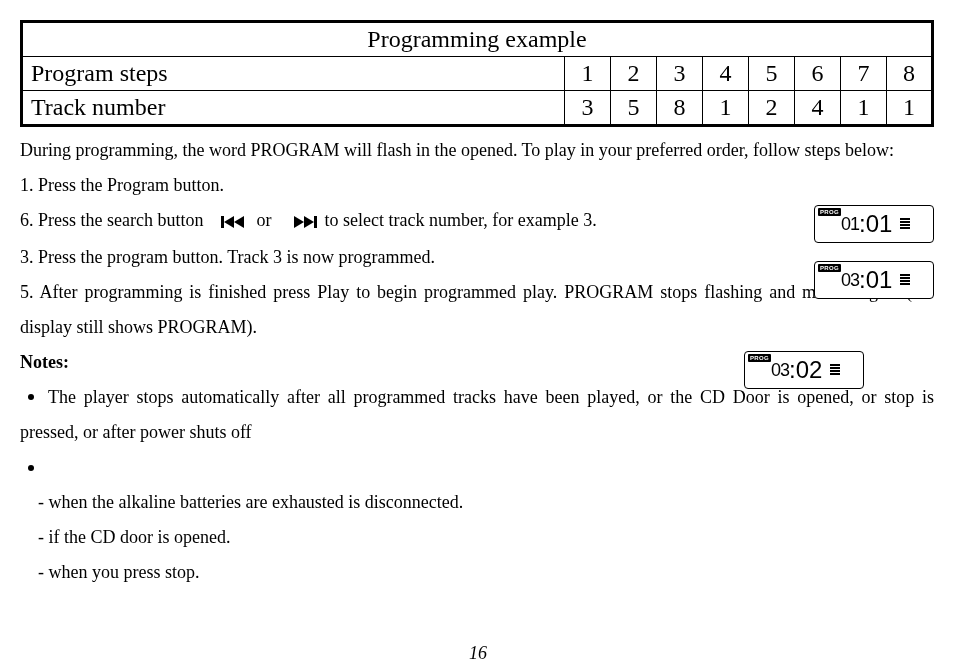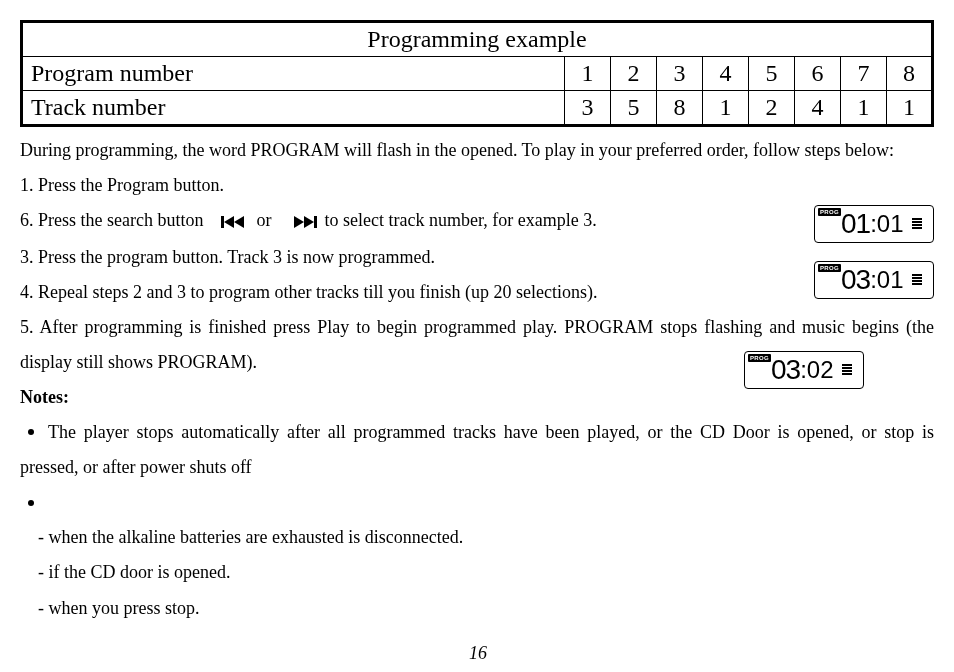--- a/index.html
+++ b/index.html
@@ -73,21 +73,21 @@
       font-size: 6px;
       font-weight: bold;
       background: #000;
       color: #fff;
       padding: 1px 2px;
       border-radius: 1px;
       letter-spacing: 0.3px;
     }
     .big-digits {
       font-family: Arial, "Helvetica Neue", sans-serif;
-      font-size: 28px;
+      font-size: 18px;
       font-weight: 400;
       margin-left: 22px;
       letter-spacing: -1px;
     }
     .small-digits {
       font-family: Arial, sans-serif;
       font-size: 24px;
       margin-right: 4px;
     }
     .lines-icon {
@@ -126,21 +126,21 @@
   </style>
 </head>
 <body>
 
 <table class="outer-table">
   <tbody>
       <tr>
     <td class="header-cell" colspan="9">Programming example</td>
   </tr>
   <tr>
-    <td class="label-cell">Program number</td>
+    <td class="label-cell">Program steps</td>
     <td class="num-cell">1</td>
     <td class="num-cell">2</td>
     <td class="num-cell">3</td>
     <td class="num-cell">4</td>
     <td class="num-cell">5</td>
     <td class="num-cell">6</td>
     <td class="num-cell">7</td>
     <td class="num-cell">8</td>
   </tr>
   <tr>
@@ -175,21 +175,20 @@
     <span class="next-icon">
       <svg width="26" height="12" viewBox="0 0 26 12">
           <polygon points="0,0 10,6 0,12" fill="#000"></polygon>
           <polygon points="10,0 20,6 10,12" fill="#000"></polygon>
           <rect x="20" y="0" width="3" height="12" fill="#000"></rect>
         </svg>
     </span>
     <span>to select track number, for example 3.</span>
   </div>
   <div class="line">3. Press the program button.   Track 3 is now programmed.</div>
-  <div class="line">4. Repeal steps 2 and 3 to program other tracks till you finish (up 20 selections).</div>
   <div class="line">5. After programming is finished press Play to begin programmed play. PROGRAM stops flashing and music begins (the display still shows PROGRAM).</div>
   <div class="line bold">Notes:</div>
   <div class="line"><span class="bullet-dot"></span><span>The player stops automatically after all programmed tracks have been played, or the CD Door is opened, or stop is pressed, or after power shuts off</span></div>
   <div class="line"><span class="bullet-dot" style="margin-right:8px;"></span></div>
   <div class="line sub-indent">- when the alkaline batteries are exhausted is disconnected.</div>
   <div class="line sub-indent">- if the CD door is opened.</div>
   <div class="line sub-indent">- when you press stop.</div>
 
   <div class="display-box" style="top:72px; right:0;">
     <span class="prog-badge">PROG</span>

